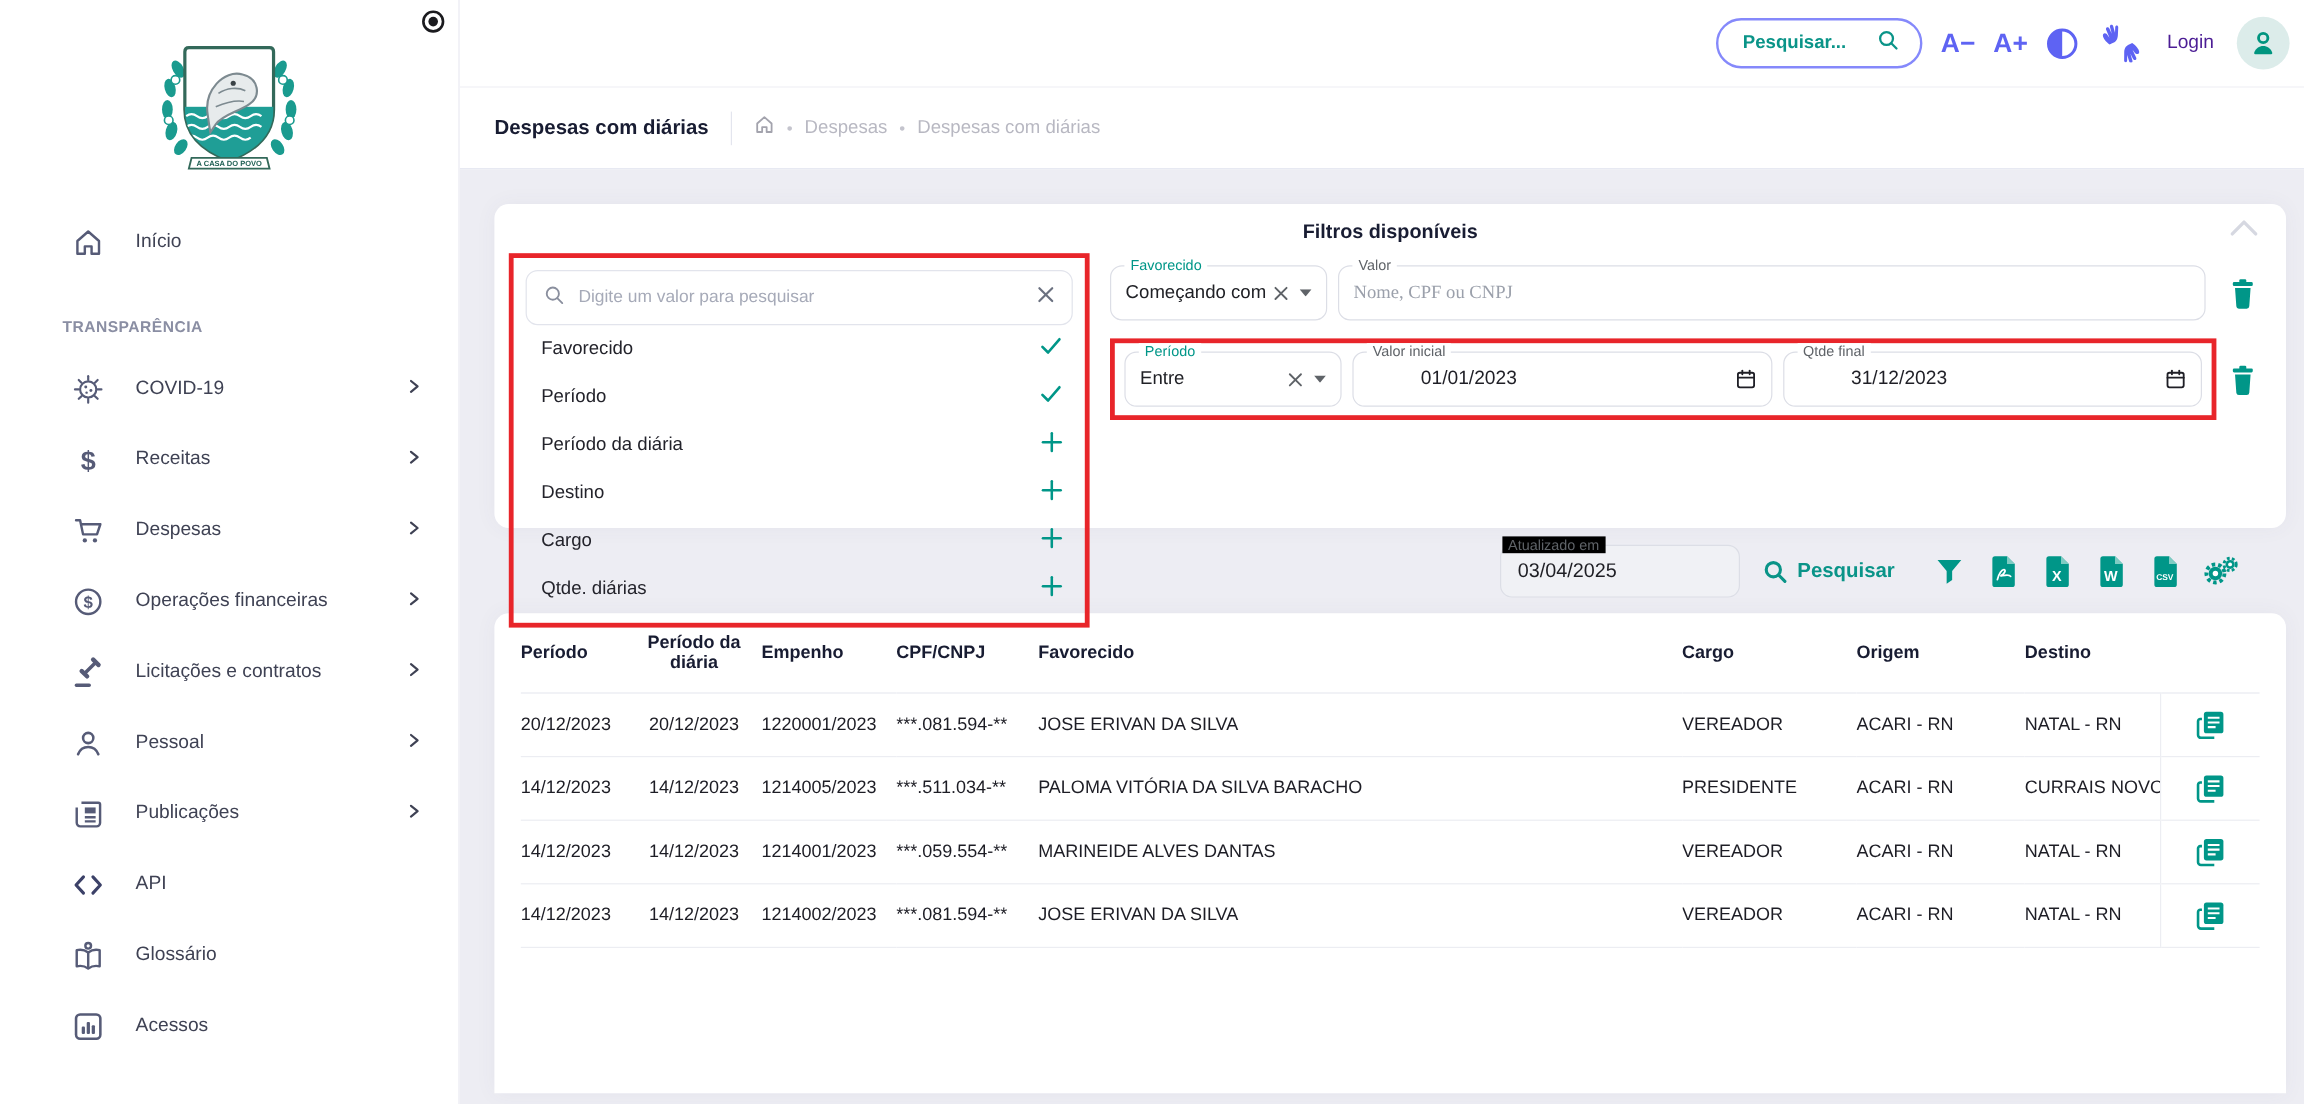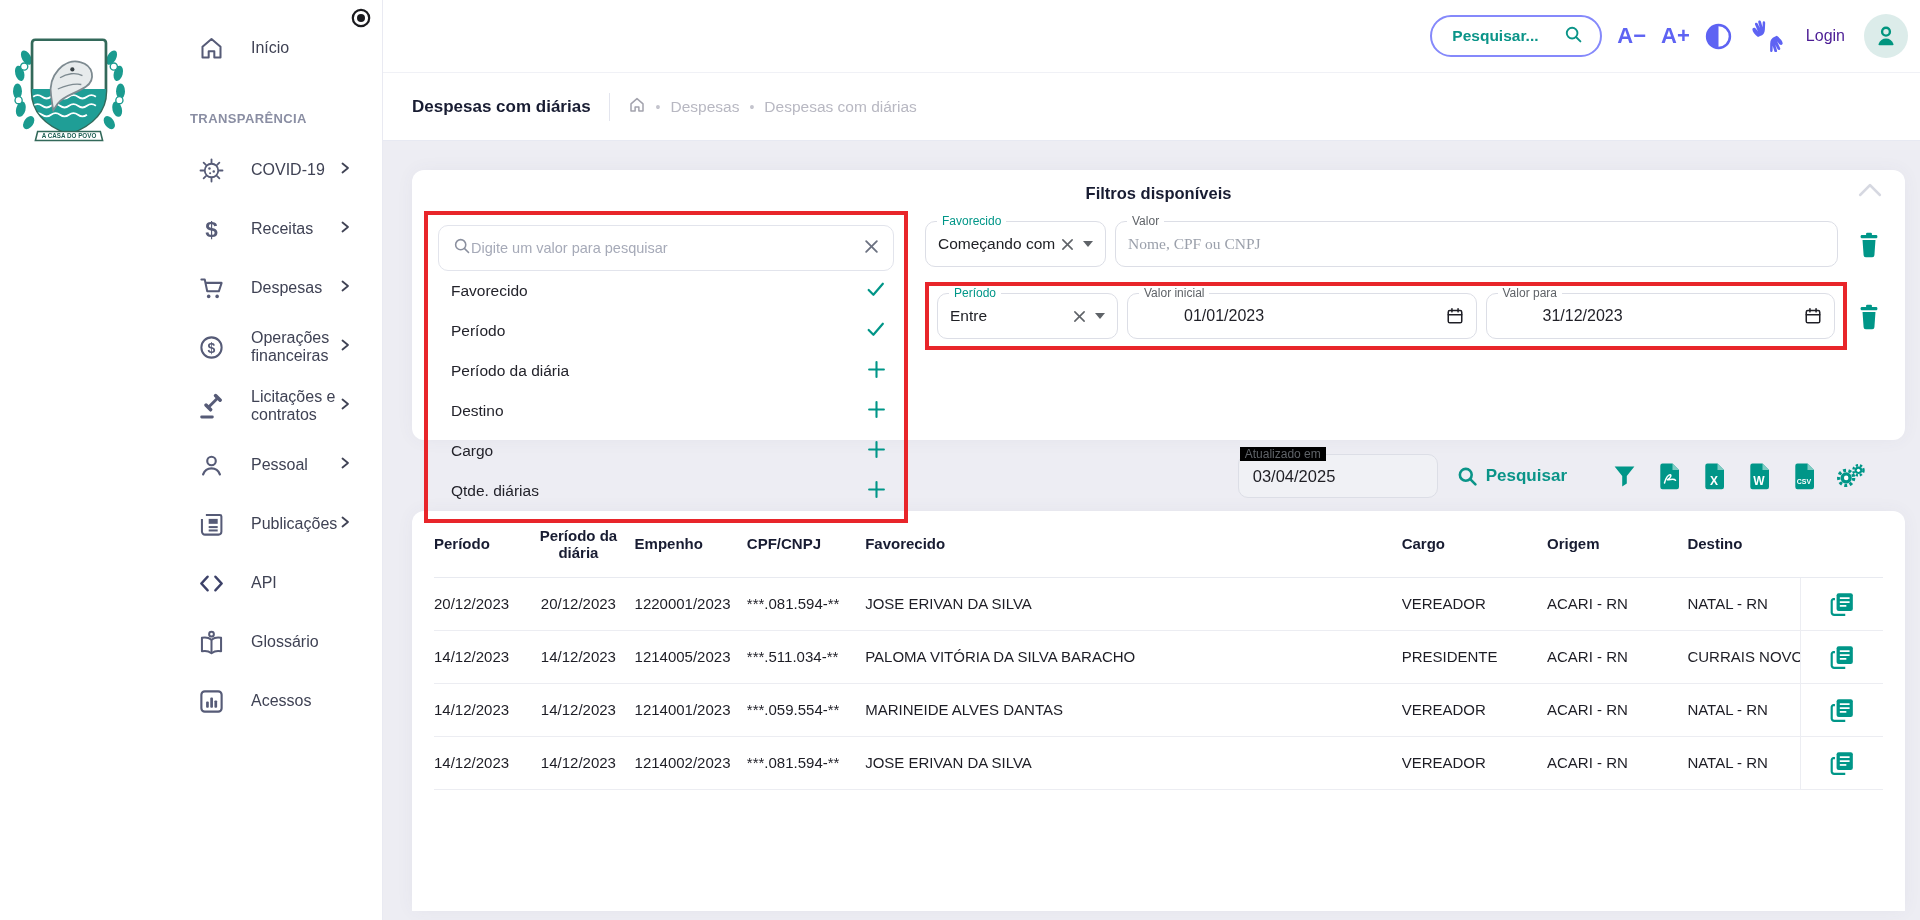--- a/index.html
+++ b/index.html
@@ -2,21 +2,21 @@
 <html><head>
 <meta charset="utf-8">
 <style>
   * { margin:0; padding:0; box-sizing:border-box; }
   html,body { width:1920px; height:920px; overflow:hidden; background:#fff;
     font-family:"Liberation Sans", sans-serif; color:#1b1c22; }
   .app { display:flex; height:100%; }
 
   
   .sidebar { width:383px; min-width:383px; background:#fff; border-right:1px solid #e9eaf2;
-    position:relative; display:flex; flex-direction:row; }
+    position:relative; display:flex; flex-direction:column; }
   .rec-dot { position:absolute; top:7px; right:10px; }
   .logo-wrap { margin:30px auto 6px auto; width:150px; height:118px; display:flex;
     align-items:center; justify-content:center; }
   .nav { margin-top:26px; }
   .nav-item { height:44px; margin-bottom:15px; display:flex; align-items:center;
     padding:0 30px 0 60px; cursor:pointer; }
   .nav-item .nicon { width:27px; height:27px; margin-right:26px; flex:none; display:flex; }
   .nav-item .nlabel { font-size:16px; color:#3f4254; flex:1; }
   .nav-item .chev { flex:none; }
   .nav-section { padding:26px 0 22px 52px; font-size:13px; font-weight:700;
@@ -50,21 +50,21 @@
   
   .card { background:#fff; border-radius:12px; box-shadow:0 0 18px rgba(76,87,125,.05); }
   .filters-card { height:270px; position:relative; padding:14px 12px 0 12px; }
   .filters-title { text-align:center; font-size:16.5px; font-weight:700; color:#181c32; }
   .collapse-chev { position:absolute; top:12px; right:22px; cursor:pointer; }
 
   .filters-body { display:flex; margin-top:8px; align-items:flex-start; }
   .red-border { border:4px solid #e8252a; }
   .filter-list { width:484px; flex:none; padding:10px 10px 8px 10px; }
   .mini-search { height:46px; border:1px solid #e2e4ec; border-radius:10px; display:flex;
-    align-items:center; padding:0 14px; gap:0; }
+    align-items:center; padding:0 14px; gap:11px; }
   .mini-search input { flex:1; border:none; outline:none; font-size:14.5px; color:#3f4254;
     font-family:inherit; }
   .mini-search input::placeholder { color:#a6aab8; opacity:1; }
   .f-opt { height:40px; display:flex; align-items:center; justify-content:space-between;
     padding:0 8px 0 13px; cursor:pointer; }
   .f-opt .olabel { font-size:15.5px; color:#23232b; }
 
   .filter-controls { flex:1; margin-left:17px; min-width:0; padding-right:2px; }
   .fc-row { display:flex; align-items:center; gap:9px; margin-top:10px; }
   .fieldset { position:relative; height:46px; border:1px solid #dcdee6; border-radius:10px;
@@ -89,21 +89,21 @@
 
   
   .actions-row { margin-top:14px; height:44px; display:flex; align-items:center;
     justify-content:flex-end; padding-right:40px; gap:13px; }
   .updated-box { width:200px; height:44px; background:#f0f1f5; border:1px solid #dcdee6;
     border-radius:10px; position:relative; display:flex; align-items:center; padding:0 14px; }
   .updated-box .flabel { position:absolute; top:-8px; left:1px; font-size:12px;
     color:#5f6368; background:#000000; padding:0 5px; }
   .updated-box .uval { font-size:16.5px; color:#1e1e24; }
   .pesq-btn { display:flex; align-items:center; gap:8px; color:#0a9488; font-size:17px;
-    font-weight:700; cursor:pointer; margin-left:6px; margin-right:28px; }
+    font-weight:700; cursor:pointer; margin-left:6px; margin-right:16px; }
   .exp-btn { width:32px; display:flex; justify-content:center; cursor:pointer; }
 
   
   .table-card { margin-top:13px; border-radius:12px 12px 0 0; padding:0 22px; height:400px;
     overflow:hidden; }
   table { width:100%; border-collapse:collapse; table-layout:fixed; }
   th { font-size:15px; font-weight:700; color:#181c32; text-align:left; height:66px;
     vertical-align:middle; border-bottom:1px solid #e8eaf0; padding-right:8px; }
   th.center { text-align:center; }
   td { font-size:15px; color:#1d1d25; height:53px; vertical-align:middle;
@@ -530,21 +530,21 @@
                   <span class="cal">
                     <svg width="18" height="18" viewBox="0 0 20 20" fill="none" stroke="#1f1f26" stroke-width="1.7" stroke-linecap="round">
                         <rect x="2.5" y="4" width="15" height="13.5" rx="1.8"></rect>
                         <line x1="2.5" y1="8.6" x2="17.5" y2="8.6"></line>
                         <line x1="6.6" y1="2" x2="6.6" y2="5.4"></line>
                         <line x1="13.4" y1="2" x2="13.4" y2="5.4"></line>
                       </svg>
                   </span>
                 </div>
                 <div class="fieldset grow">
-                  <span class="flabel">Valor para</span>
+                  <span class="flabel">Qtde final</span>
                   <span class="date-val">31/12/2023</span>
                   <span class="cal">
                     <svg width="18" height="18" viewBox="0 0 20 20" fill="none" stroke="#1f1f26" stroke-width="1.7" stroke-linecap="round">
                         <rect x="2.5" y="4" width="15" height="13.5" rx="1.8"></rect>
                         <line x1="2.5" y1="8.6" x2="17.5" y2="8.6"></line>
                         <line x1="6.6" y1="2" x2="6.6" y2="5.4"></line>
                         <line x1="13.4" y1="2" x2="13.4" y2="5.4"></line>
                       </svg>
                   </span>
                 </div>

